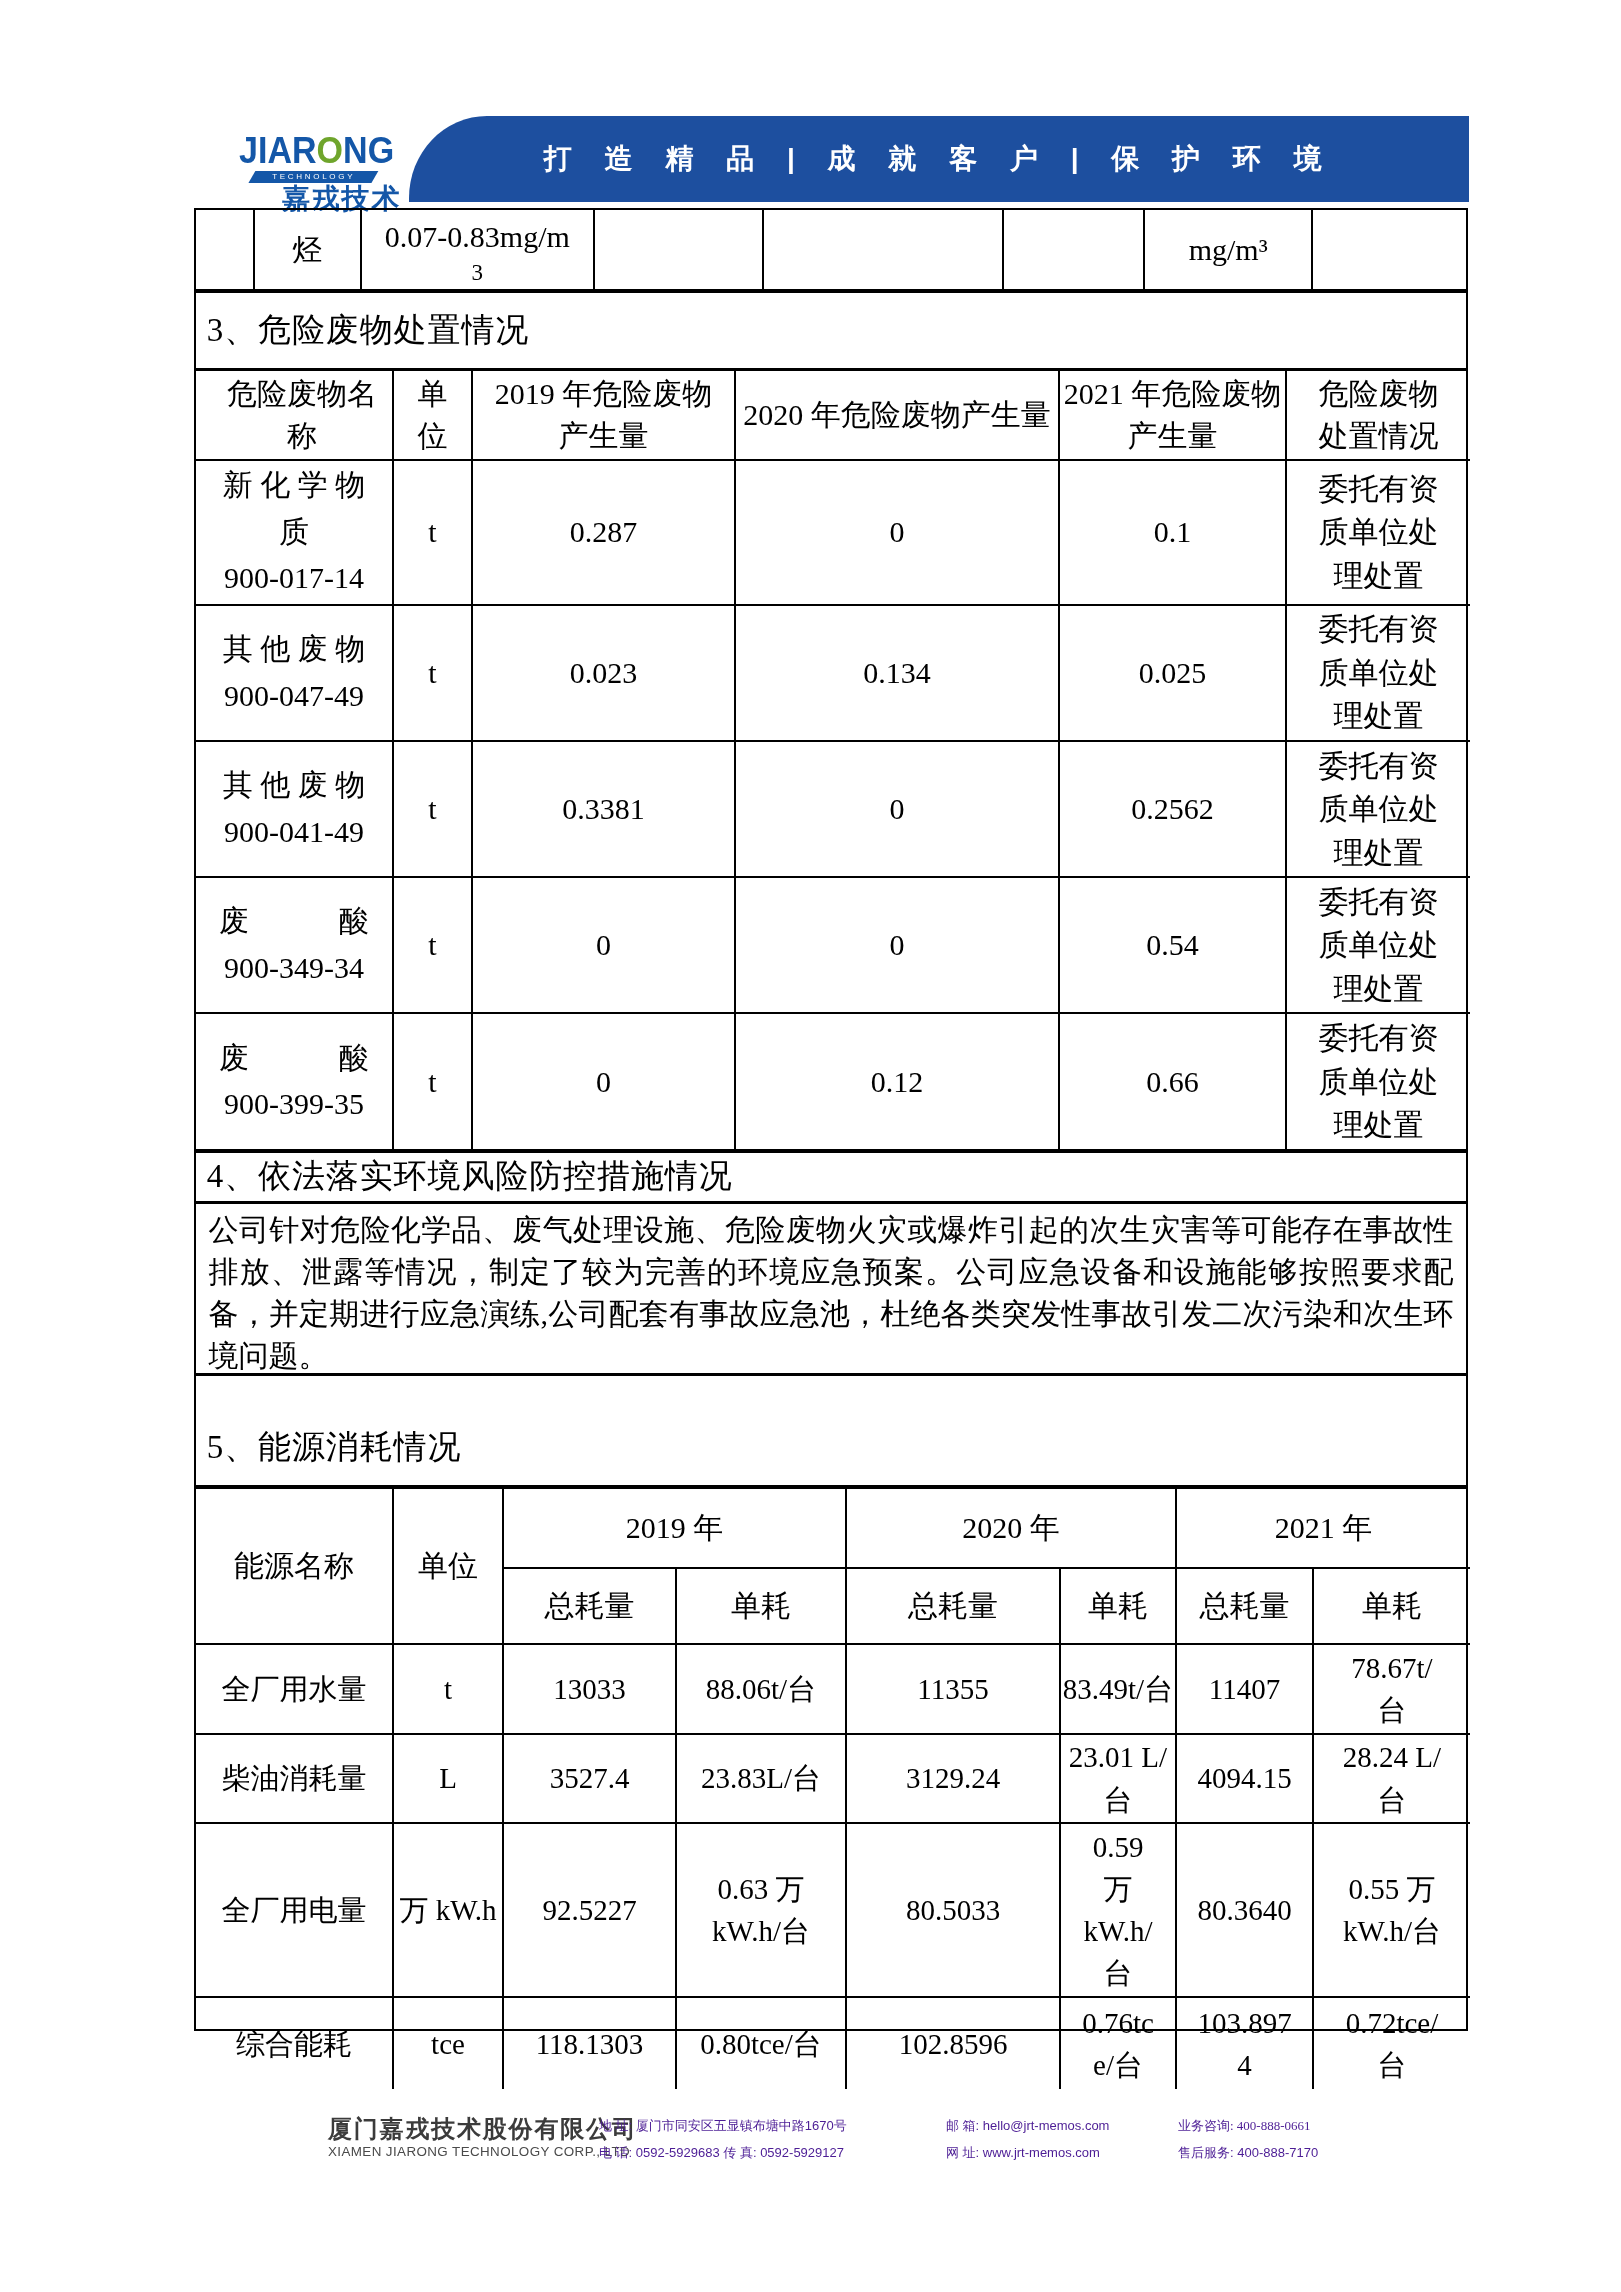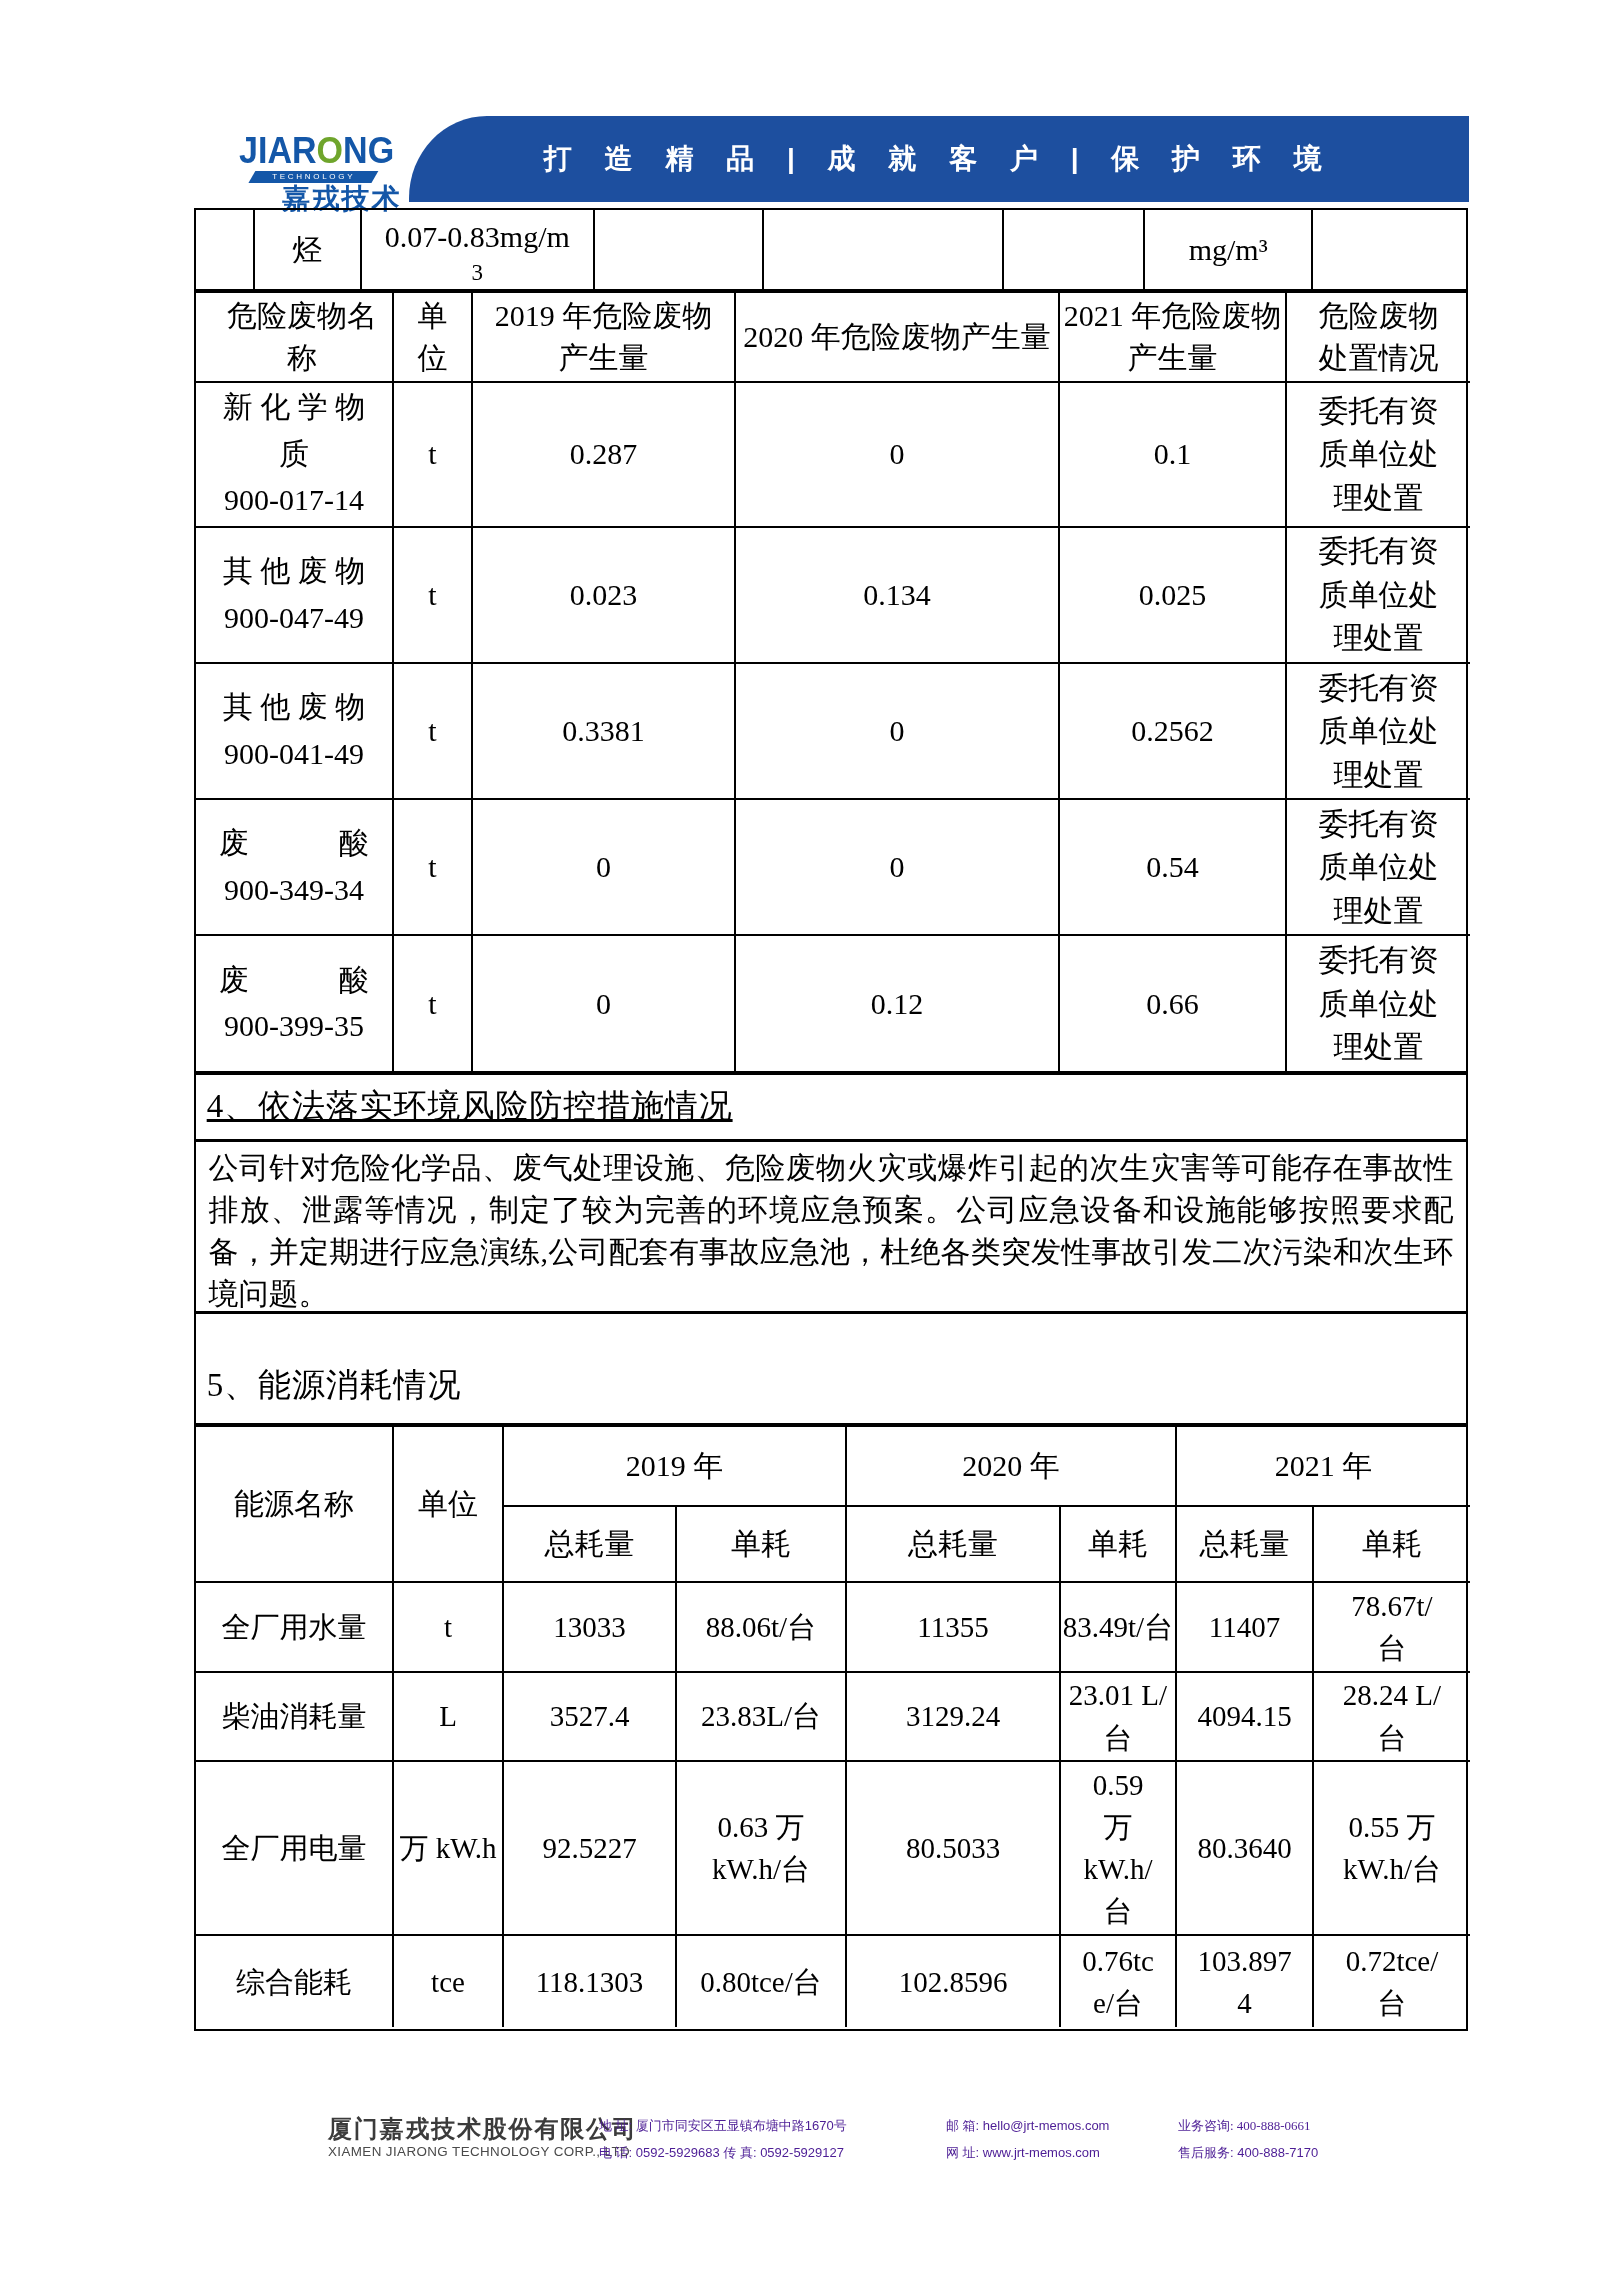--- a/index.html
+++ b/index.html
@@ -66,21 +66,21 @@
   table tr:last-child > * { border-bottom: 0; }
 
   .block { border-bottom: 4.5px solid #000; }
   .block:last-child { border-bottom: 0; }
 
   .section-title {
     display: flex; align-items: center;
     padding-left: 10.7px; font-size: 33px; letter-spacing: 0.9px;
   }
   #sec3-row { height: 78px; border-bottom: 3.6px solid #000; }
-  #sec4-row { height: 67px; border-bottom: 3.6px solid #000; text-decoration: underline; }
+  #sec4-row { height: 51px; border-bottom: 3.6px solid #000; }
   #sec5-row { height: 78px; border-bottom: 4.5px solid #000; margin-top: 35px; }
 
   
   #carry-table td { height: 79px; }
   .small-wrap-digit { display: block; font-size: 23px; line-height: 23px; margin-top: 1.8px; }
 
   
   #hazard-table { border-bottom: 0; }
   #hazard-table th { line-height: 1.4; }
   .inner-w { display: inline-block; }
@@ -147,20 +147,21 @@
         <td></td>
         <td></td>
         <td></td>
         <td>mg/m³</td>
         <td></td>
       </tr>
     </tbody>
       </table>
   </div>
 
+  <div class="section-title" id="sec3-row">3、危险废物处置情况</div>
 
   <div class="block">
     <table id="hazard-table">
       <colgroup>
         <col style="width:197px">
           <col style="width:79px">
           <col style="width:263px">
         <col style="width:324px">
           <col style="width:227px">
           <col style="width:184px">

